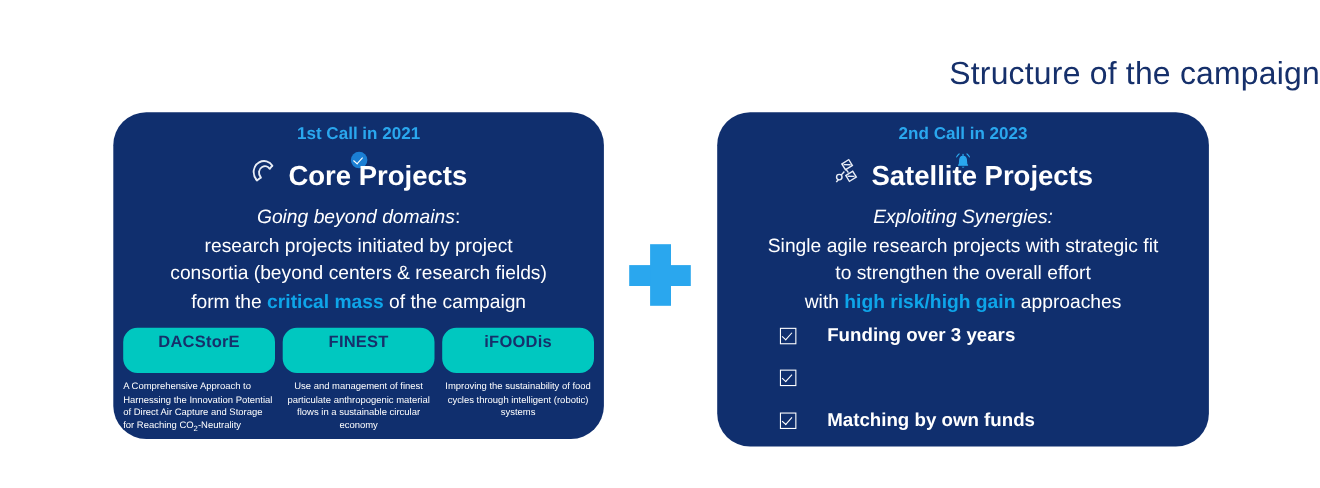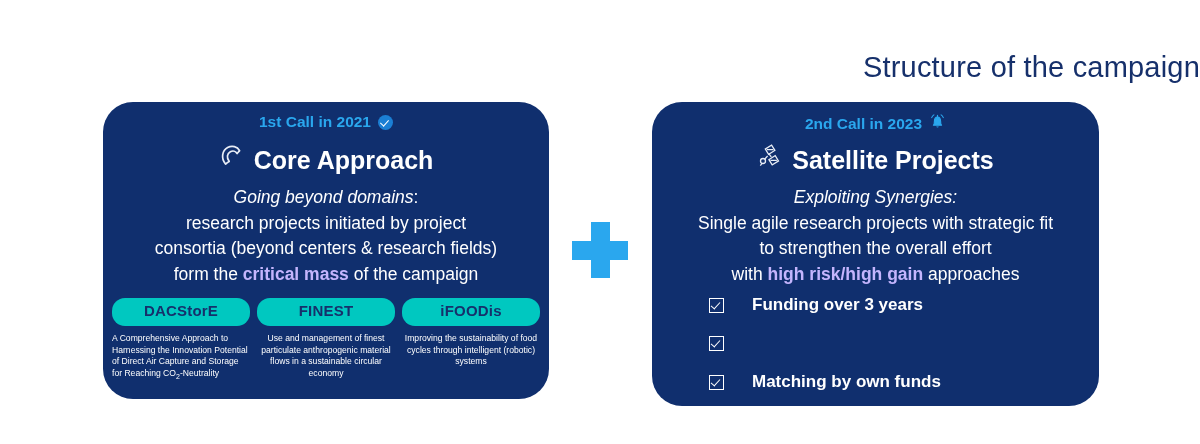--- a/index.html
+++ b/index.html
@@ -51,20 +51,21 @@
     left: 0;
     width: 100%;
     text-align: center;
     font-size: 15.5px;
     font-weight: bold;
     color: #2aa7ee;
     display: flex;
     align-items: center;
     justify-content: center;
     gap: 7px;
+    flex-direction: column;
   }
   #panel-core .call-label { padding-right: 36px; }
   #panel-satellite .call-label { padding-right: 22px; }
 
   .badge-check {
     display: inline-block;
     width: 15px;
     height: 15px;
     border-radius: 50%;
     background: #1b7fd4;
@@ -102,21 +103,21 @@
     left: 0;
     width: 100%;
     text-align: center;
     color: #ffffff;
     font-size: 17.5px;
     line-height: 25.5px;
   }
   #panel-core .body-text { top: 83px; }
   #panel-satellite .body-text { top: 83px; }
   .body-text .em { font-style: italic; }
-  .hl { color: #c4b5fd; font-weight: bold; }
+  .hl { color: #0ea5e9; font-weight: bold; }
 
   #plus-sign {
     position: absolute;
     left: 572px;
     top: 222px;
     width: 56px;
     height: 56px;
   }
   #plus-sign .bar {
     position: absolute;
@@ -141,21 +142,21 @@
   .project {
     width: 138px;
     text-align: center;
   }
   .pill {
     background: #00c8c0;
     color: #16306b;
     font-size: 15px;
     font-weight: bold;
     border-radius: 13px;
-    padding: 4px 0 7px;
+    padding: 4px 0 20px;
     letter-spacing: 0.2px;
   }
   .project-desc {
     margin-top: 7px;
     color: #ffffff;
     font-size: 8.6px;
     line-height: 11.6px;
   }
   #projects .project:first-child .project-desc { text-align: left; }
   sub { font-size: 7px; }
@@ -209,21 +210,21 @@
 
   <div class="heading">
     <span>
       <svg width="26" height="26" viewBox="0 0 26 26">
         <path d="M6.5 20 C1.8 14.2 3 6.8 8.6 3.6 C13 1.1 18.3 2.6 20.6 6.6" fill="none" stroke="#e8edf6" stroke-width="1.7" stroke-linecap="round"></path>
         <path d="M10.2 17.4 C7.3 13.9 8.1 9.6 11.3 7.8 C13.8 6.4 16.7 7.2 18.1 9.5" fill="none" stroke="#e8edf6" stroke-width="1.7" stroke-linecap="round"></path>
         <path d="M6.5 20 L10.2 17.4" fill="none" stroke="#e8edf6" stroke-width="1.7"></path>
         <path d="M20.6 6.6 L18.1 9.5" fill="none" stroke="#e8edf6" stroke-width="1.7"></path>
       </svg>
     </span>
-    <span>Core Approach</span>
+    <span>Core Projects</span>
   </div>
 
   <div class="body-text">
     <div><span class="em">Going beyond domains</span><span>:</span></div>
     <div>research projects initiated by project</div>
     <div>consortia (beyond centers &amp; research fields)</div>
     <div><span>form the </span><span class="hl">critical mass</span><span> of the campaign</span></div>
   </div>
 
   <div id="projects">

